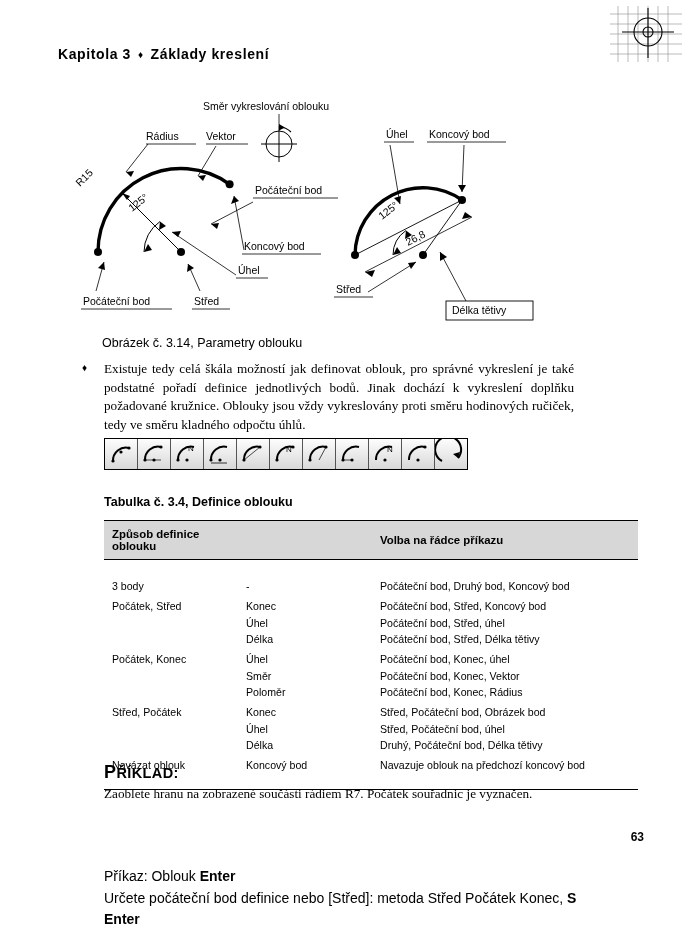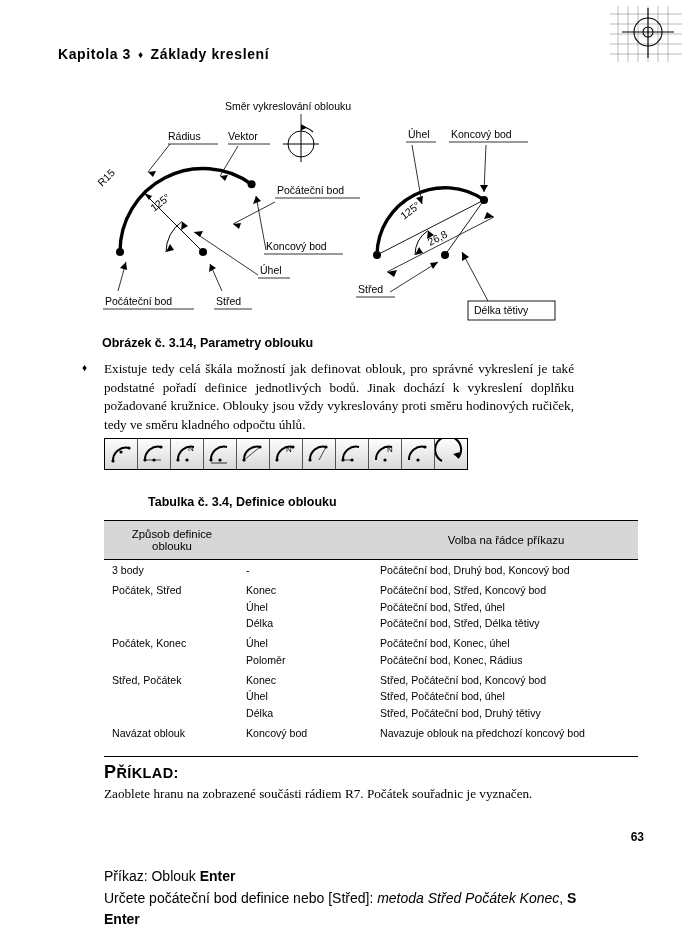--- a/index.html
+++ b/index.html
@@ -48,31 +48,31 @@
     font-size: 10px;
     margin: 0 7px;
     position: relative;
     top: -1px;
   }
 
   
   .figure-wrap {
     position: absolute;
     top: 92px;
-    left: 70px;
+    left: 48px;
     width: 510px;
     height: 240px;
   }
 
   .fig-caption {
     position: absolute;
     top: 336px;
     left: 102px;
     font-size: 12.5px;
-    font-weight: bold;
+    font-weight: normal;
   }
 
   
   .bullet-para {
     position: absolute;
     top: 360px;
     left: 104px;
     width: 470px;
     font-family: "Liberation Serif", serif;
     font-size: 13.2px;
@@ -105,49 +105,48 @@
   .icon-cell:last-child { border-right: none; }
   .icon-cell svg { position: absolute; left: 0; top: 0; }
 
   
   .table-caption {
     position: absolute;
     top: 495px;
     left: 104px;
     font-size: 12.5px;
     font-weight: bold;
-    margin-left: 44px;
   }
   table.def-table {
     position: absolute;
     top: 520px;
     left: 104px;
     width: 534px;
     border-collapse: collapse;
     font-size: 10.6px;
   }
   table.def-table thead th {
     background: #d7d7d7;
-    font-weight: normal;
-    text-align: center;
+    font-weight: bold;
+    text-align: left;
     padding: 7px 6px 7px 8px;
     font-size: 11.4px;
     border-top: 1.2px solid #000;
     border-bottom: 1.2px solid #000;
   }
   table.def-table td {
     padding: 1.5px 6px 1.5px 8px;
     vertical-align: top;
     line-height: 1.28;
   }
   table.def-table tbody tr.group-start td {
     padding-top: 5px;
   }
   table.def-table tbody tr:first-child td {
-    padding-top: 4px;
+    padding-top: 20px;
   }
   table.def-table tbody tr.last-row td {
     padding-top: 5px;
     padding-bottom: 16px;
   }
   table.def-table tfoot td {
     border-top: 1.2px solid #000;
     height: 0;
     padding: 0;
   }
@@ -175,21 +174,21 @@
   .cmd-lines {
     position: absolute;
     top: 856px;
     left: 104px;
     width: 500px;
     font-size: 14px;
     line-height: 1.55;
     margin-top: 10px;
   }
   .cmd-lines .b { font-weight: bold; }
-  .cmd-lines .i { font-style: italic; }
+  .cmd-lines .i { }
 
   .page-number {
     position: absolute;
     bottom: 28px;
     right: 56px;
     font-size: 12px;
     font-weight: bold;
   }
 
   svg text {
@@ -457,37 +456,42 @@
         <td>Délka</td>
         <td>Počáteční bod, Střed, Délka tětivy</td>
       </tr>
       <tr class="group-start">
         <td>Počátek, Konec</td>
         <td>Úhel</td>
         <td>Počáteční bod, Konec, úhel</td>
       </tr>
       <tr>
         <td></td>
+        <td>Směr</td>
+        <td>Počáteční bod, Konec, Vektor</td>
+      </tr>
+      <tr>
+        <td></td>
         <td>Poloměr</td>
         <td>Počáteční bod, Konec, Rádius</td>
       </tr>
       <tr class="group-start">
         <td>Střed, Počátek</td>
         <td>Konec</td>
-        <td>Střed, Počáteční bod, Koncový bod</td>
+        <td>Střed, Počáteční bod, Obrázek bod</td>
       </tr>
       <tr>
         <td></td>
         <td>Úhel</td>
         <td>Střed, Počáteční bod, úhel</td>
       </tr>
       <tr>
         <td></td>
         <td>Délka</td>
-        <td>Střed, Počáteční bod, Druhý tětivy</td>
+        <td>Druhý, Počáteční bod, Délka tětivy</td>
       </tr>
       <tr class="last-row">
         <td>Navázat oblouk</td>
         <td>Koncový bod</td>
         <td>Navazuje oblouk na předchozí koncový bod</td>
       </tr>
     </tbody>
     <tfoot>
       <tr>
           <td colspan="3"></td>

